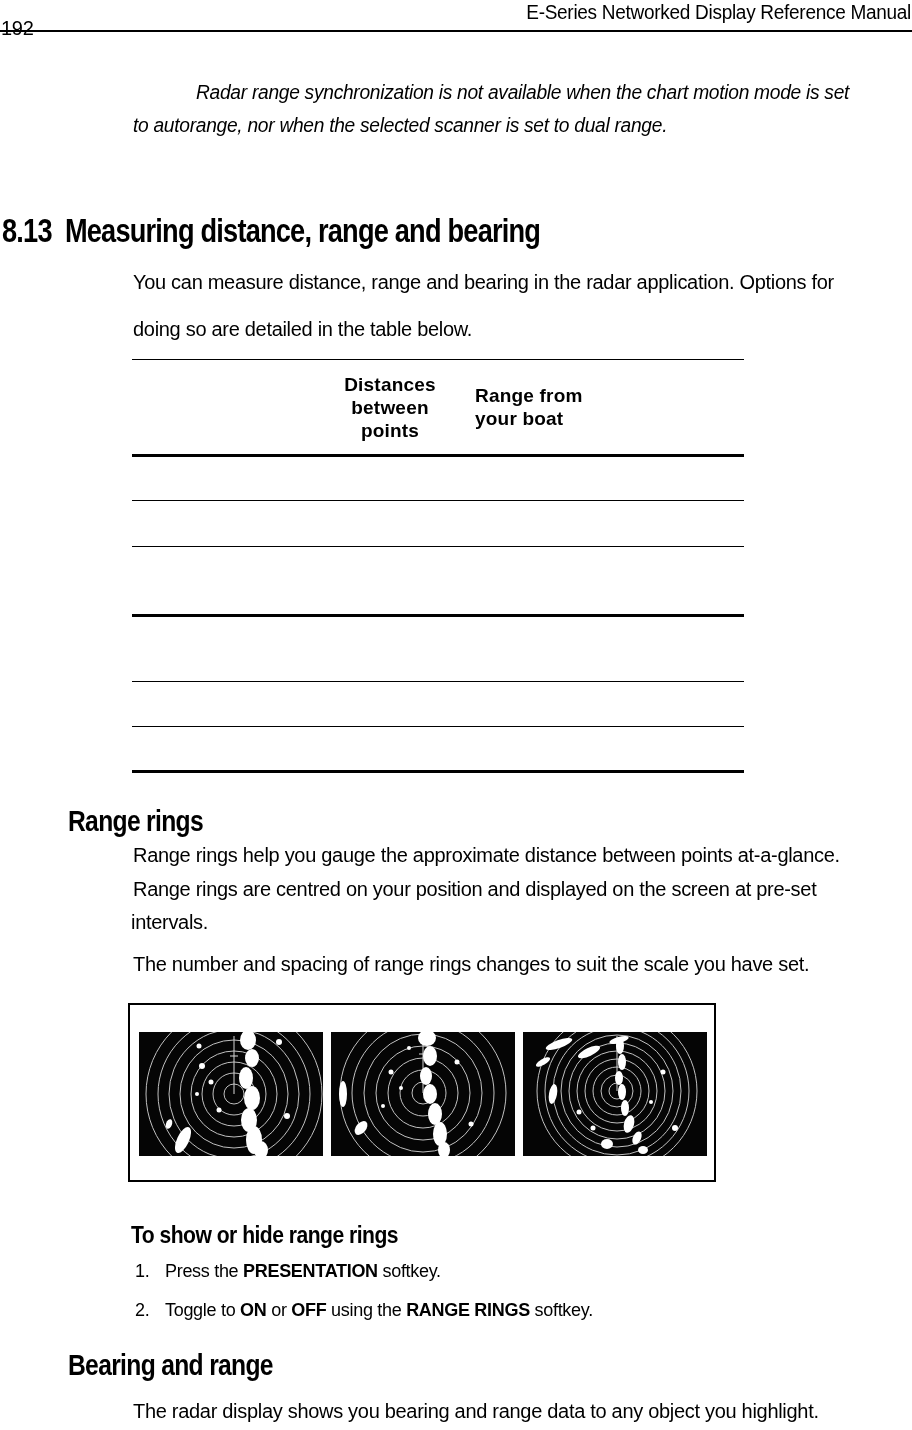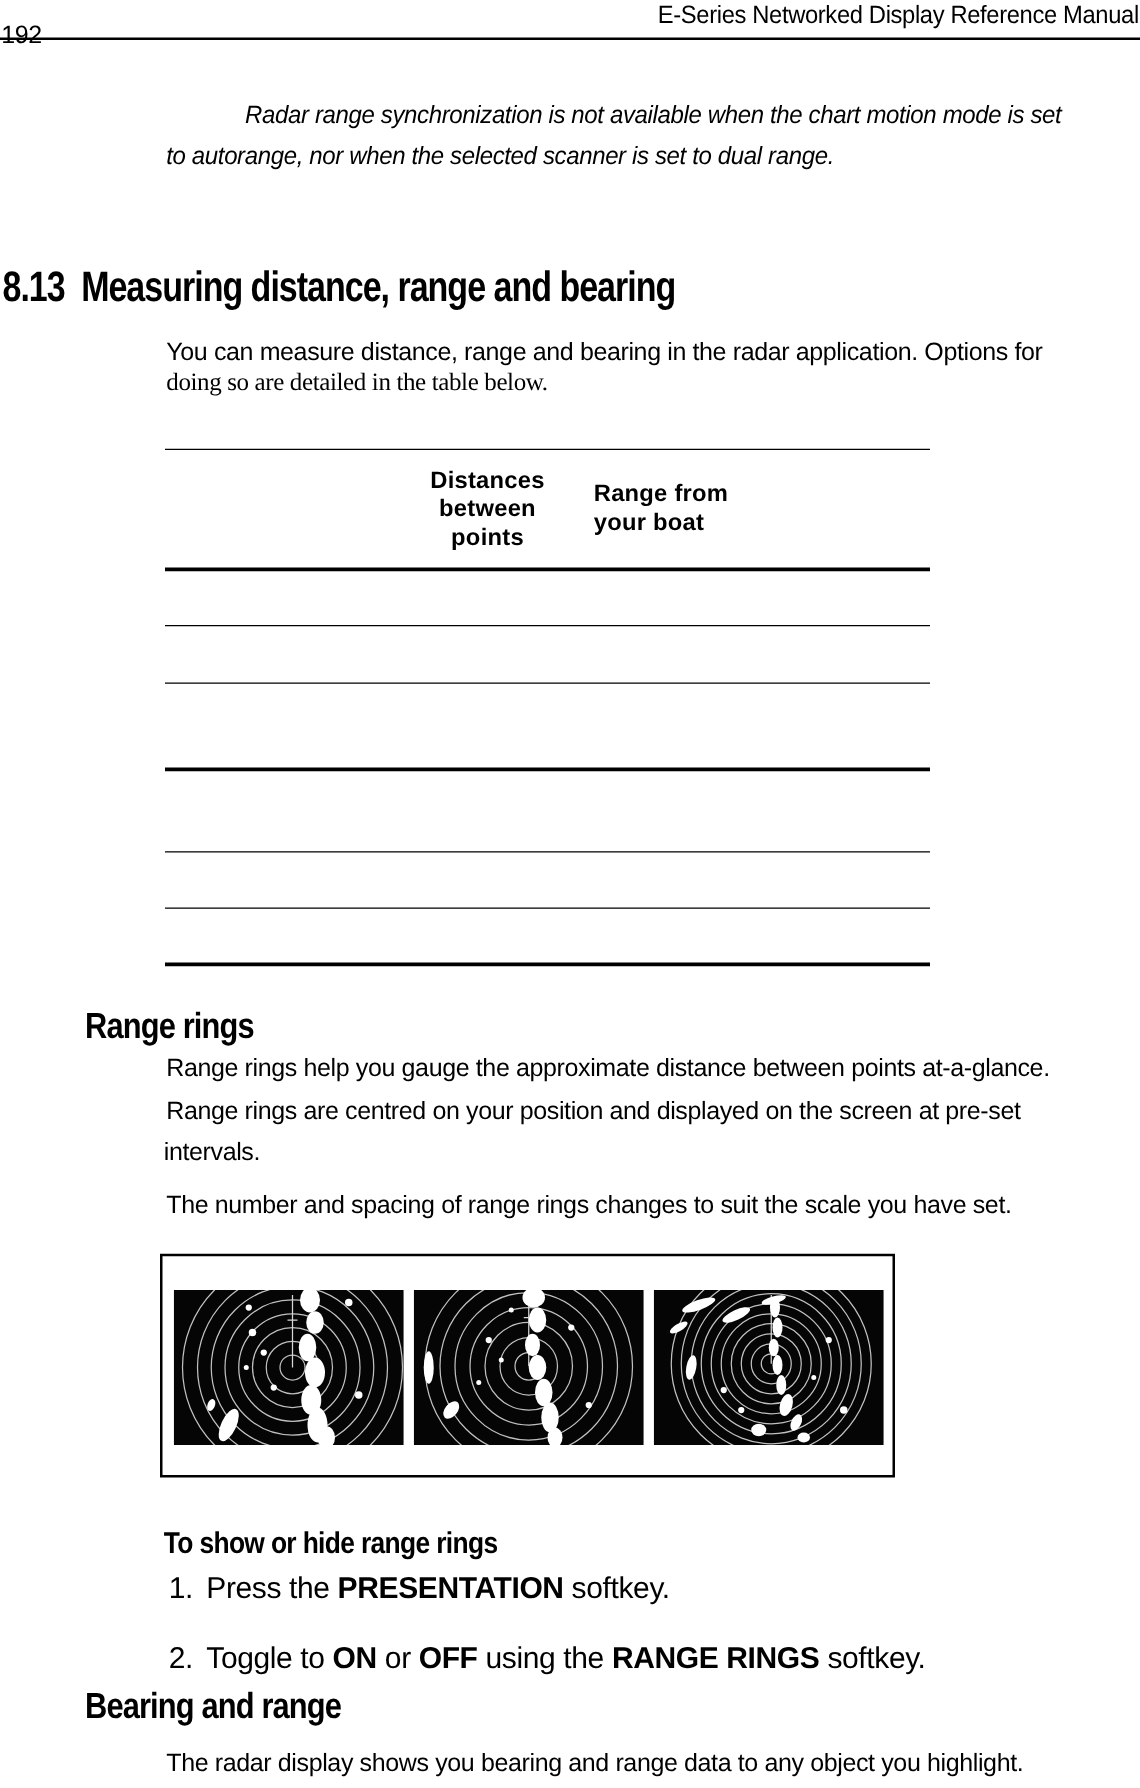--- a/index.html
+++ b/index.html
@@ -32,40 +32,40 @@
   .tr.thick{border-bottom:3px solid #000;}
   .r1{height:43px;} .r2{height:45px;} .r3{height:67px;}
   .r4{height:64px;} .r5{height:44px;} .r6{height:43px;}
 
   
   .figure{position:absolute;left:128px;top:1003px;width:588px;height:179px;
           border:2px solid #000;box-sizing:border-box;background:#fff;}
   .radar{position:absolute;top:27px;width:184px;height:124px;}
   .radar.p1{left:9px;} .radar.p2{left:201px;} .radar.p3{left:393px;}
 
-  .step{font-size:24px;line-height:26px;letter-spacing:-0.3px;}
+  .step{font-size:18px;line-height:26px;letter-spacing:-0.3px;}
   .step .num{display:inline-block;width:30px;}
 </style>
 </head>
 <body>
 
 <div class="abs hdr" style="left:1px;top:17px;">192</div>
 <div class="abs hdr" style="right:1px;top:1px;transform:scaleX(0.95);transform-origin:right top;">E-Series Networked Display Reference Manual</div>
 <div class="rule" style="top:30px;"></div>
 
 <div class="abs body-txt italic cond sx96" style="left:196px;top:79px;">Radar range synchronization is not available when the chart motion mode is set</div>
 <div class="abs body-txt italic cond sx96" style="left:133px;top:112px;">to autorange, nor when the selected scanner is set to dual range.</div>
 
 <div class="abs h1 sx80" style="left:2px;top:211px;">
   <span>8.13</span>
   <span style="margin-left:8px;">Measuring distance, range and bearing</span>
 </div>
 
 <div class="abs body-txt cond" style="left:133px;top:269px;">You can measure distance, range and bearing in the radar application. Options for</div>
-<div class="abs body-txt cond" style="left:133px;top:293px;font-family:Liberation Serif, serif;">doing so are detailed in the table below.</div>
+<div class="abs body-txt cond" style="left:133px;top:316px;">doing so are detailed in the table below.</div>
 
 <div class="tbl">
   <div class="tbl-head">
     <div class="th th2">Distances between points</div>
     <div class="th th3">Range from your boat</div>
   </div>
   <div class="tr r1"></div>
   <div class="tr r2"></div>
   <div class="tr r3 thick"></div>
   <div class="tr r4"></div>
@@ -182,18 +182,18 @@
     </g>
   </svg>
 </div>
 
 <div class="abs h3 sx88" style="left:131px;top:1221px;">To show or hide range rings</div>
 
 <div class="abs step" style="left:135px;top:1258px;">
   <span class="num">1.</span><span>Press the </span><b>PRESENTATION</b><span> softkey.</span>
 </div>
 
-<div class="abs step" style="left:135px;top:1297px;margin-top:17px;">
+<div class="abs step" style="left:135px;top:1297px;">
   <span class="num">2.</span><span>Toggle to </span><b>ON</b><span> or </span><b>OFF</b><span> using the </span><b>RANGE RINGS</b><span> softkey.</span>
 </div>
 
 <div class="abs h2 sx85" style="left:68px;top:1349px;">Bearing and range</div>
 <div class="abs body-txt cond" style="left:133px;top:1398px;">The radar display shows you bearing and range data to any object you highlight.</div>
 
 </body></html>

